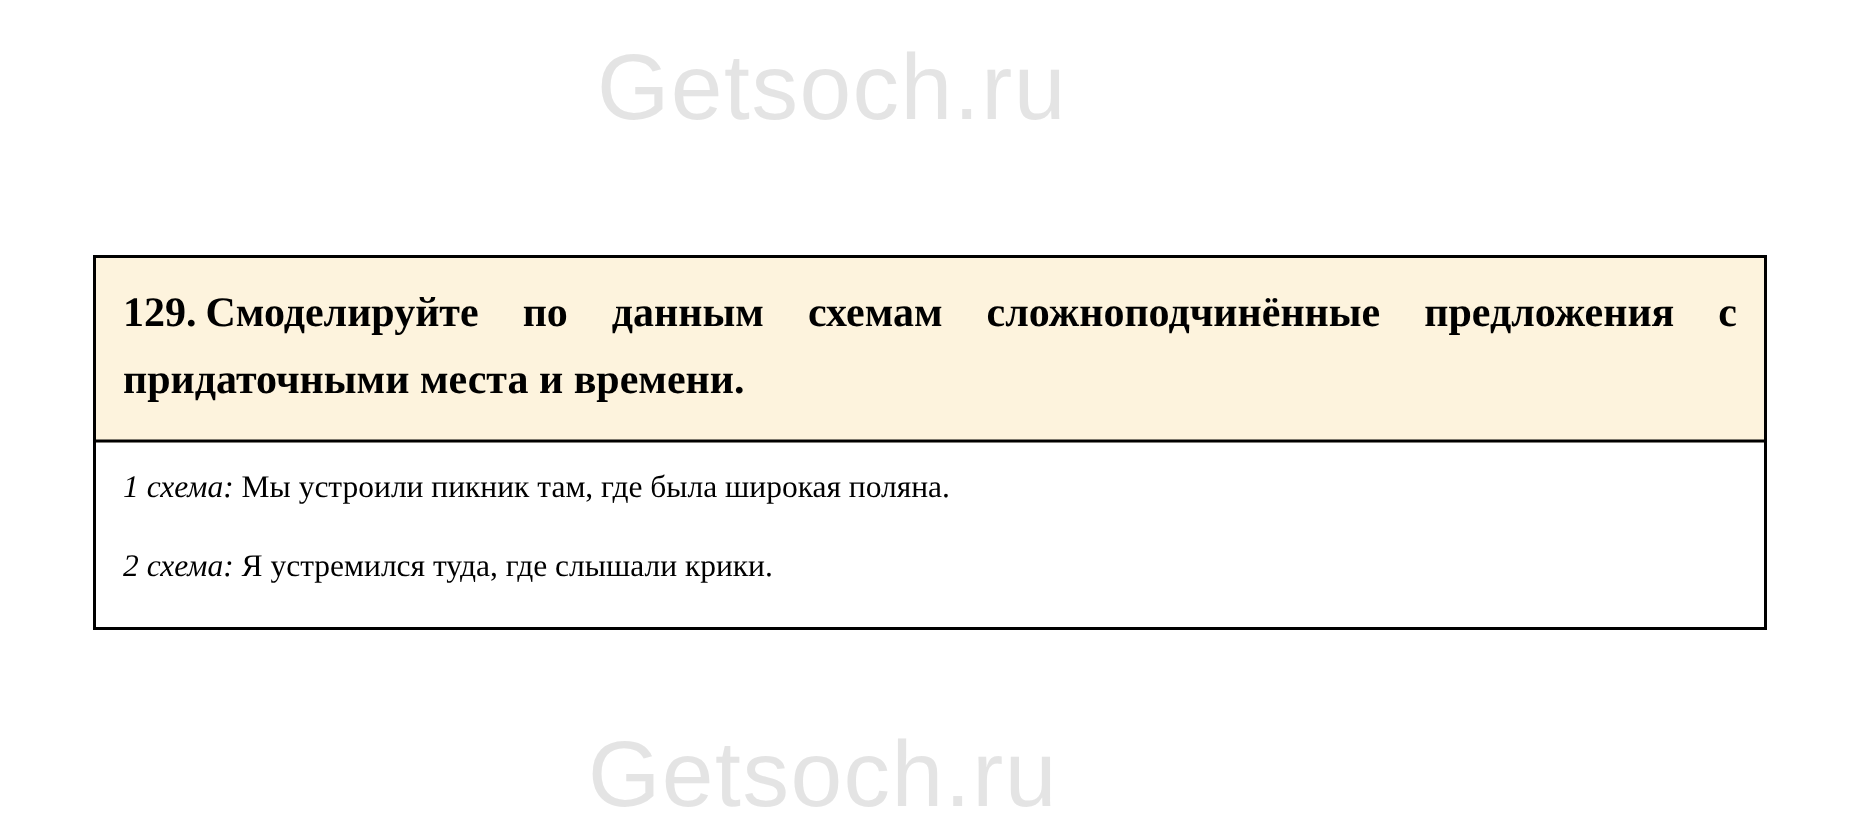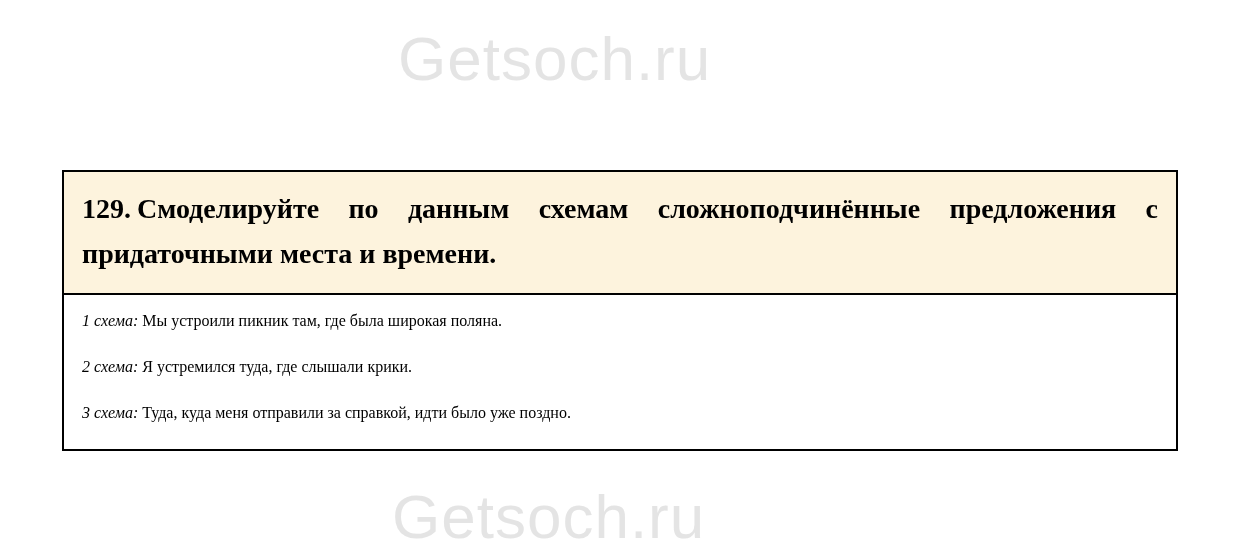--- a/index.html
+++ b/index.html
@@ -88,21 +88,21 @@
   }
   .task-header .num {
     margin-right: 6px;
   }
 
   .answers {
     padding: 14px 18px 18px 18px;
     background: transparent;
   }
   .answer-line {
-    font-size: 16px;
+    font-size: 21px;
     line-height: 1.5;
     color: #000;
     margin: 0 0 22px 0;
   }
   .answer-line:last-child {
     margin-bottom: 6px;
   }
   .answer-line .scheme-label {
     font-style: italic;
   }
@@ -128,21 +128,17 @@
       <p class="answer-line">
         <span class="scheme-label">1 схема:</span>
         <span>Мы устроили пикник там, где была широкая поляна.</span>
       </p>
 
       <p class="answer-line">
         <span class="scheme-label">2 схема:</span>
         <span>Я устремился туда, где слышали крики.</span>
       </p>
 
-      <p class="answer-line">
-        <span class="scheme-label">3 схема:</span>
-        <span>Туда, куда меня отправили за справкой, идти было уже поздно.</span>
-      </p>
 
 
     </div>
   </div>
 </div>
 
 </body></html>

